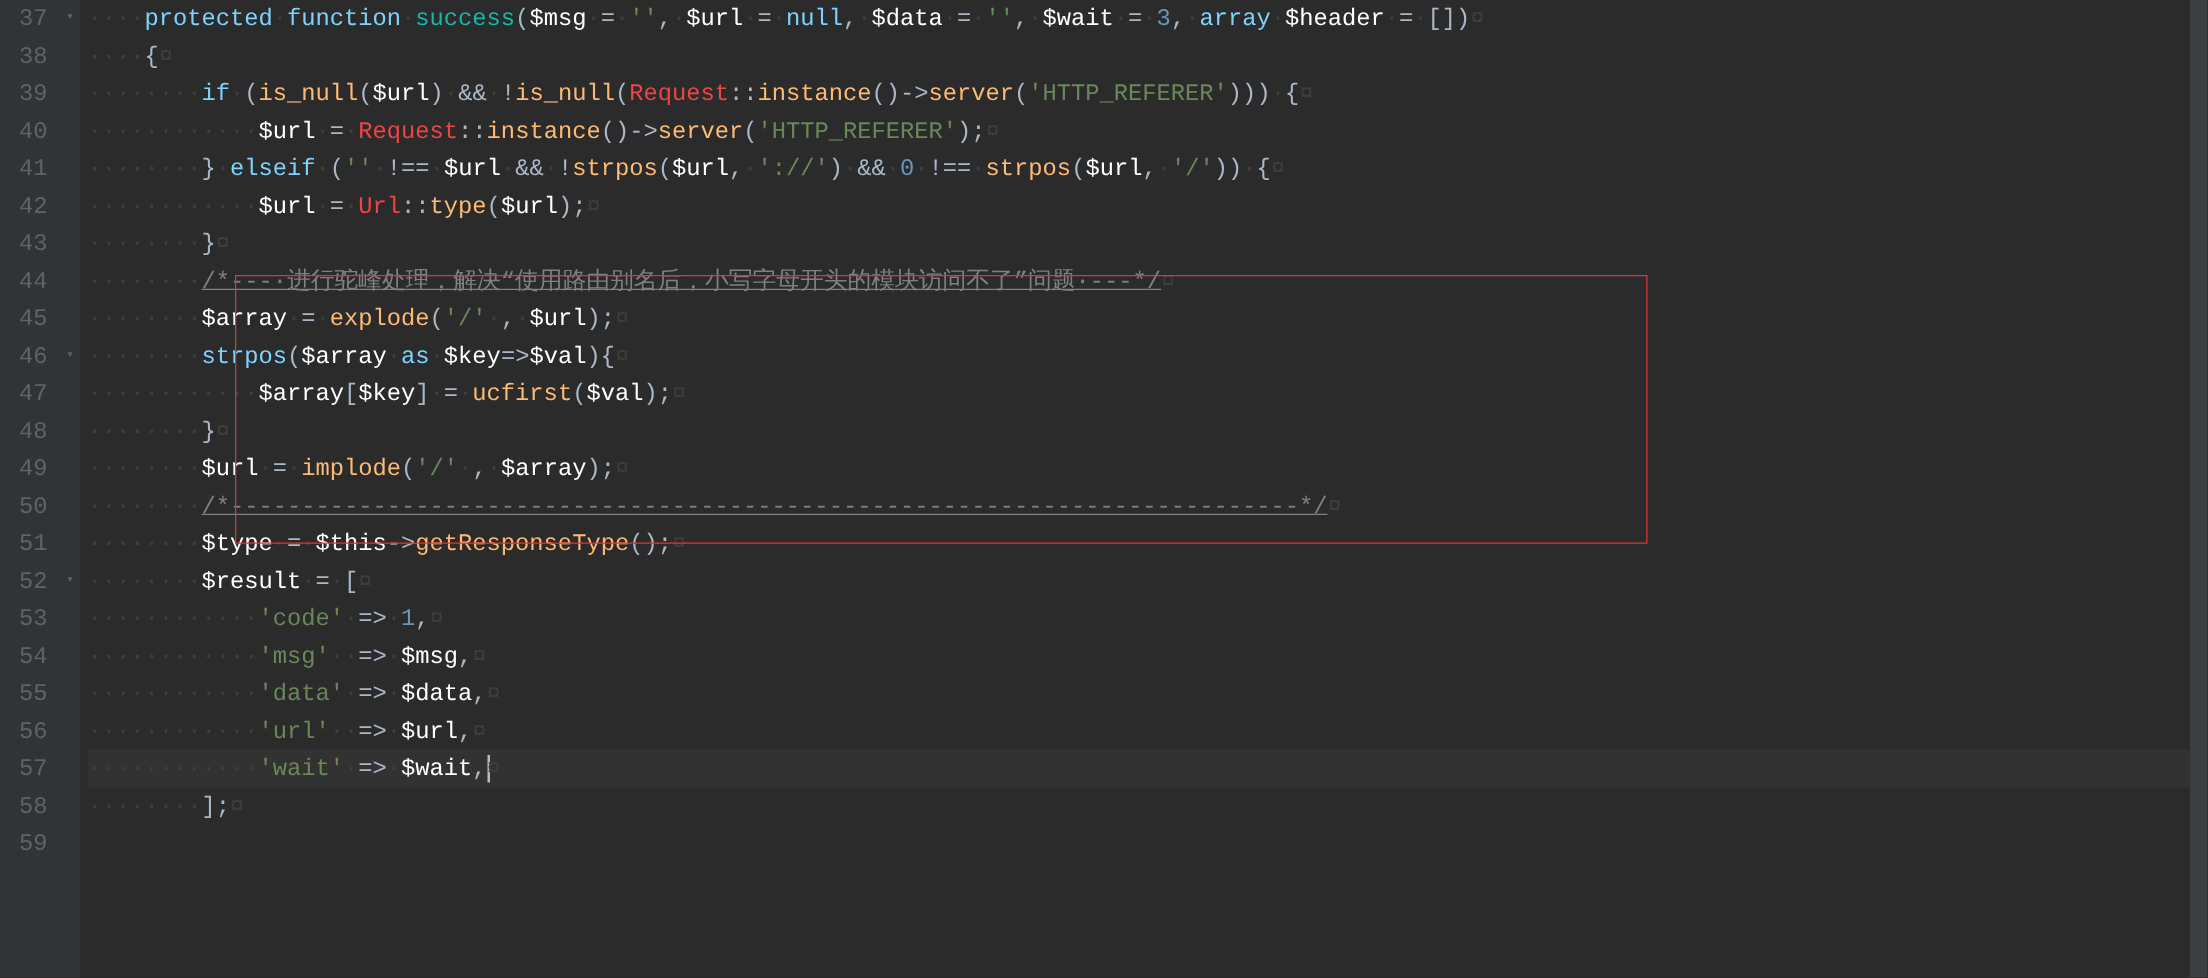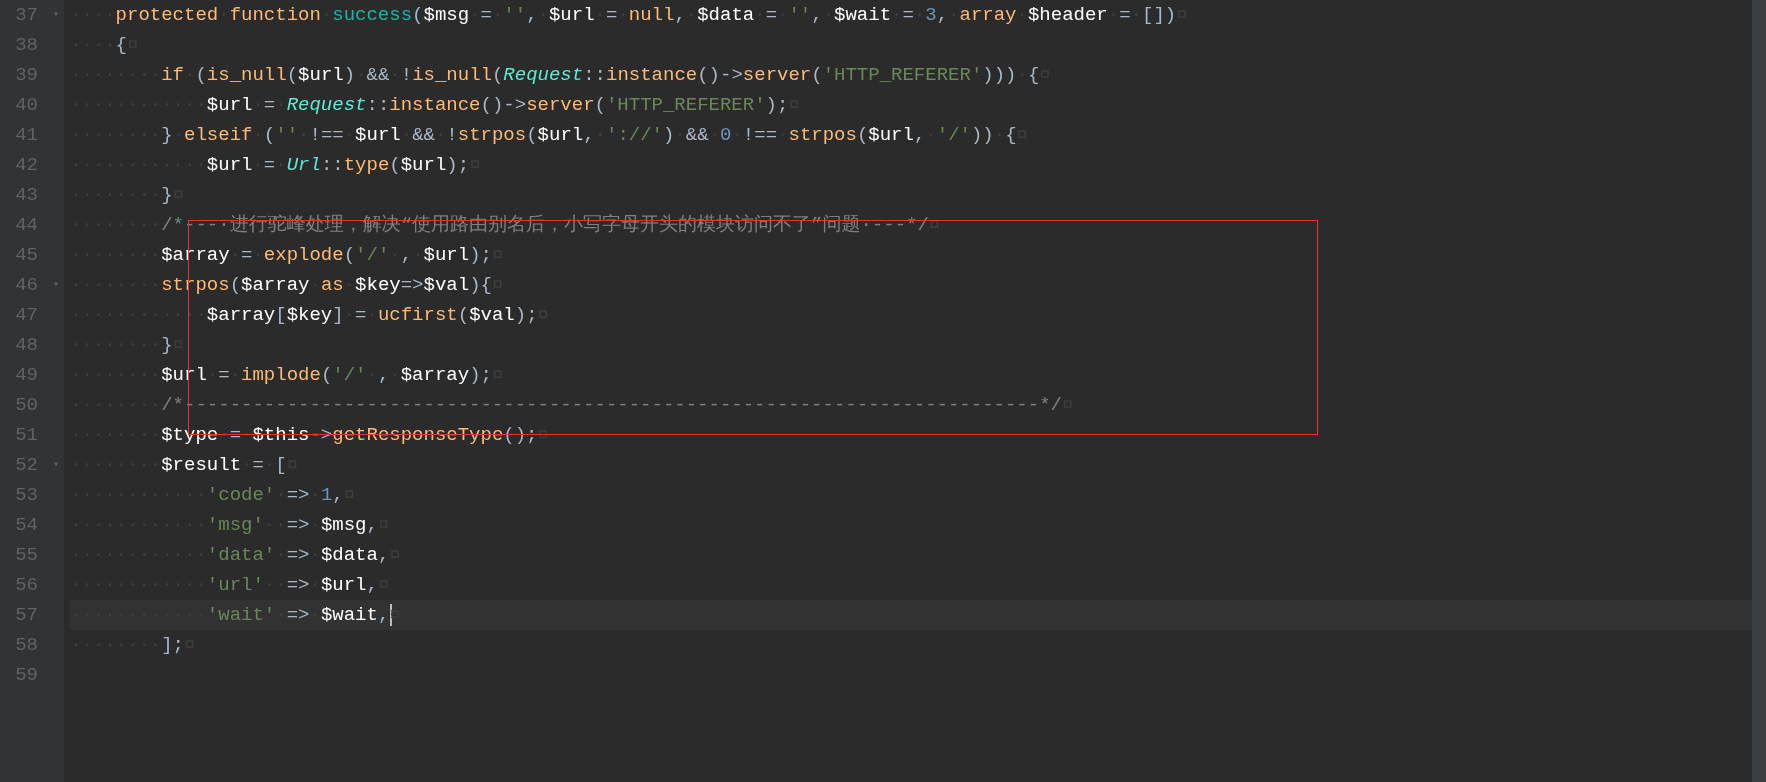--- a/index.html
+++ b/index.html
@@ -50,29 +50,29 @@
     padding-left: 6px;
   }
   .code-line {
     height: 30px;
     white-space: pre;
     position: relative;
   }
   .code-line.current { background: #323232; }
   
   .ws    { color: #3e3e3e; } 
-  .kw    { color: #fdba74; }
+  .kw    { color: #7dd3fc; }
   .fn    { color: #14b8a6; }
   .var   { color: #ffffff; }
   .op    { color: #a9b7c6; }
   .punct { color: #a9b7c6; }
   .str   { color: #6a8759; }
-  .cls   { color: #5eead4; font-style: italic; }
+  .cls   { color: #ef4444; }
   .num   { color: #6897bb; }
-  .cmt   { color: #808080; }
+  .cmt   { color: #808080; text-decoration: underline; }
   .call  { color: #fdba74; }
   .eol   { color: #3e3e3e; }
 
   .highlight-box {
     position: absolute;
     border: 1.5px solid #e03535;
     background: transparent;
     pointer-events: none;
     z-index: 5;
     left: 124px;

